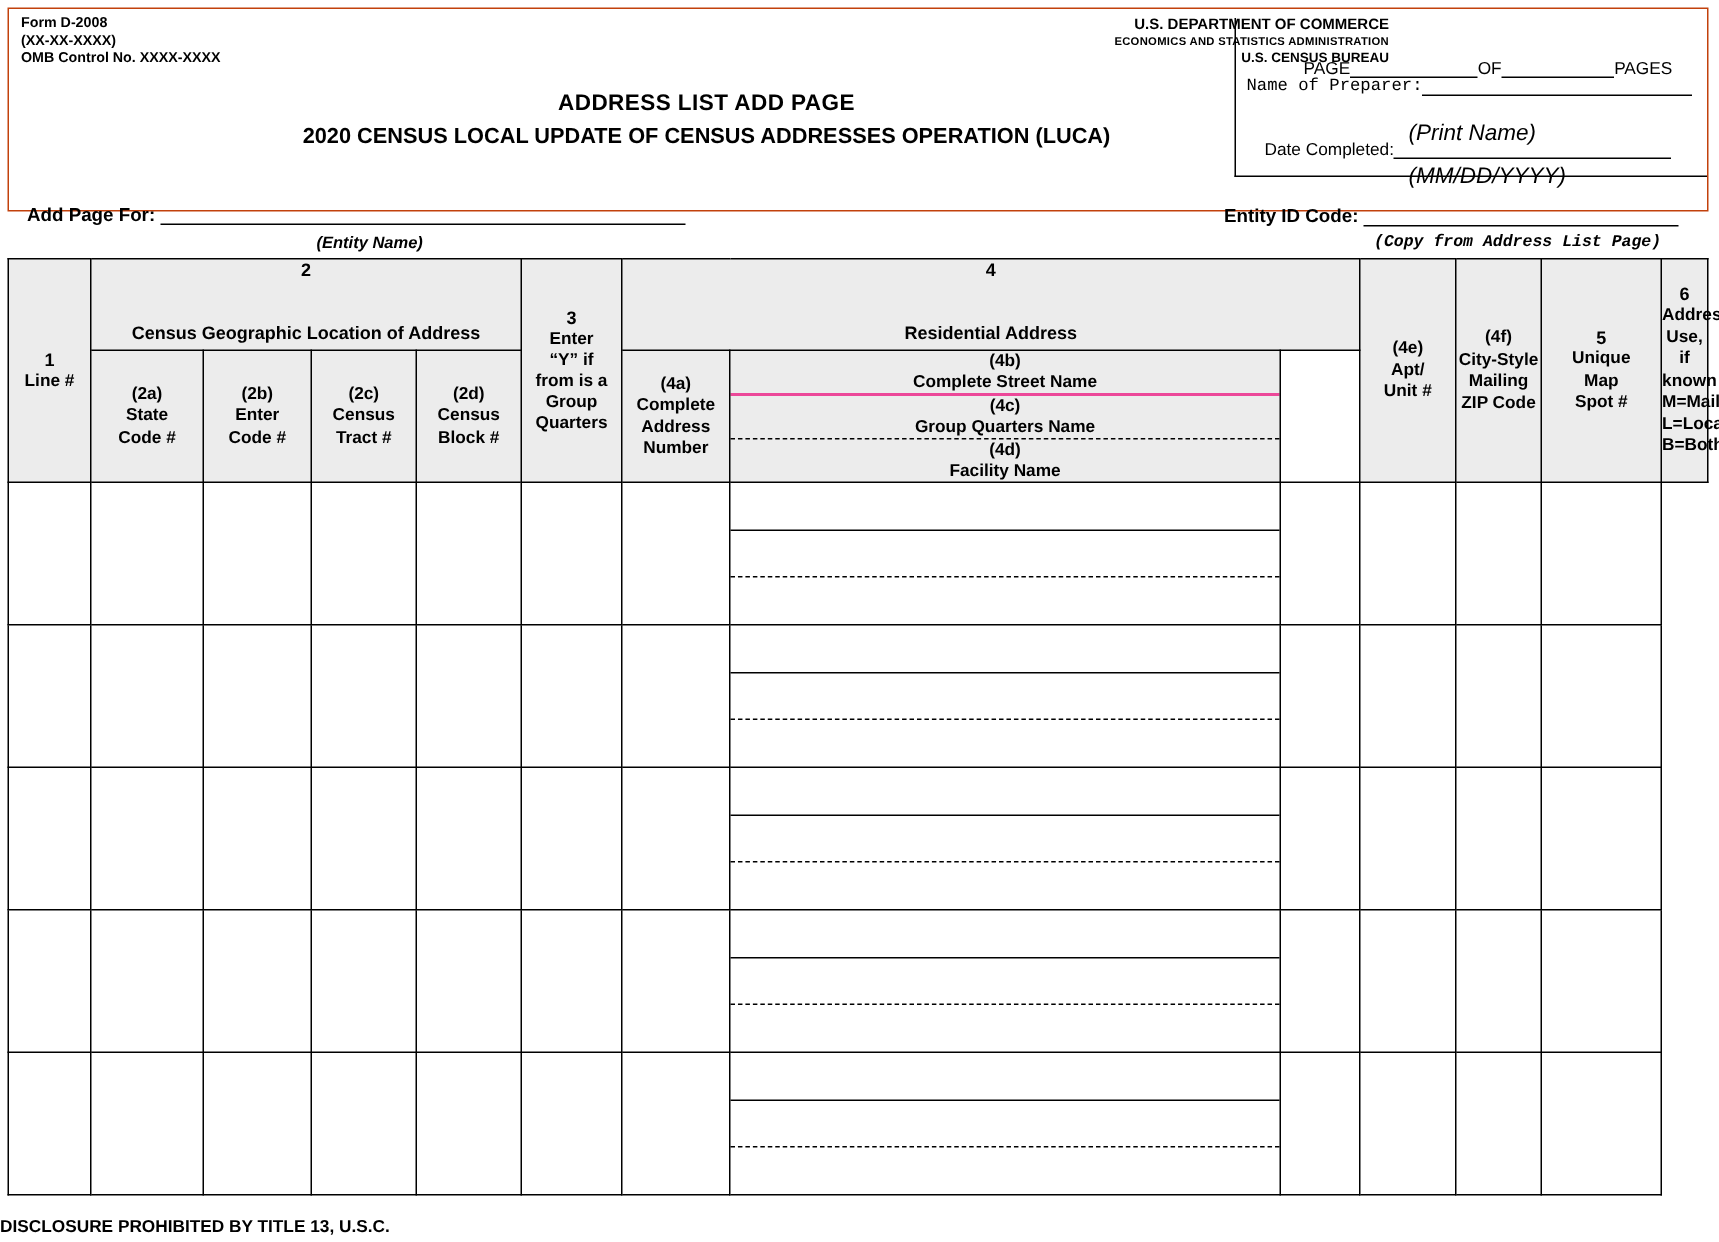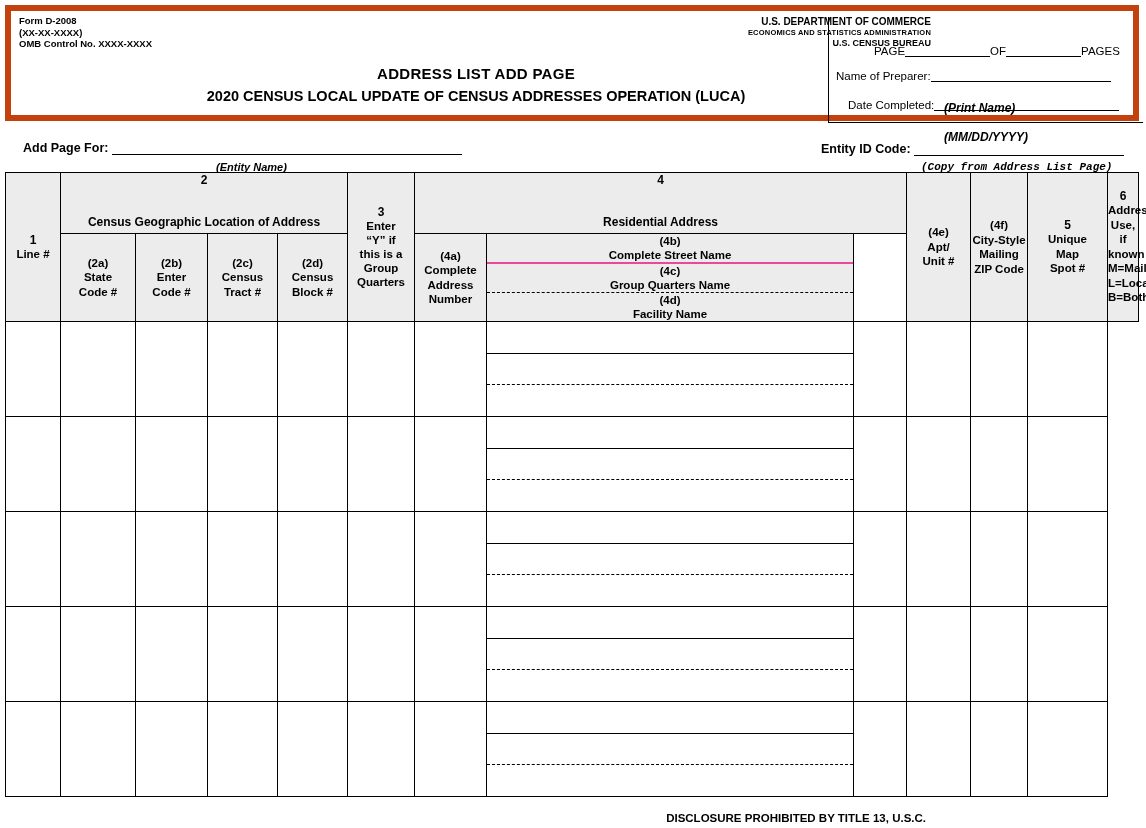--- a/index.html
+++ b/index.html
@@ -20,22 +20,22 @@
     background: #fff;
     overflow: hidden;
   }
 
   
   .header-box {
     position: absolute;
     left: 5px;
     top: 5px;
     width: 1134px;
-    height: 116px;
-    border: 6px solid #c2410c;
+    height: 136px;
+    border: 1px solid #c2410c;
     box-sizing: border-box;
   }
   .form-id {
     position: absolute;
     left: 8px;
     top: 4px;
     font-size: 9.5px;
     font-weight: bold;
     line-height: 11.5px;
   }
@@ -74,28 +74,27 @@
     box-sizing: border-box;
   }
   .prep-row { position: absolute; font-size: 11.5px; white-space: nowrap; }
   .pg-row { left: 45px; top: 26px; }
   .uline {
     display: inline-block;
     border-bottom: 1px solid #000;
     height: 13px;
     vertical-align: bottom;
   }
-  .prep-name { left: 7px; top: 51px; }
+  .prep-name { left: 7px; top: 38px; font-family: Liberation Mono, monospace; }
   .prep-date { left: 7px; top: 80px; padding-left: 12px; }
   .small-ital {
     position: absolute;
-    font-size: 12px;
+    font-size: 15px;
     font-style: italic;
-    font-weight: bold;
-    margin-top: 16px;
+    font-weight: normal;
   }
   .pn-cap { left: 115px; top: 68px; }
   .md-cap { left: 115px; top: 97px; }
 
   
   .addfor {
     position: absolute;
     left: 12px;
     top: 130px;
     font-size: 12.5px;
@@ -172,21 +171,21 @@
     box-sizing: border-box;
   }
   .ln-solid { border-bottom: 1px solid #000; }
   .ln-dash { border-bottom: 1px dashed #000; }
 
   .footer {
     position: absolute;
     left: 0;
     top: 812px;
     width: 926px;
-    text-align: right;
+    text-align: left;
     font-size: 11.5px;
     font-weight: bold;
   }
 </style>
 </head>
 <body>
 
 <div id="page">
 
   <div class="header-box">
@@ -258,21 +257,21 @@
         </td>
         <td colspan="4">
           <div class="hdr-num">2</div>
           <div class="grp-title">Census Geographic Location of Address</div>
         </td>
         <td rowspan="3">
           <div class="hdr-num">3</div>
           <div class="hdr-lbl">
             <div>Enter</div>
             <div>“Y” if</div>
-            <div>this is a</div>
+            <div>from is a</div>
             <div>Group</div>
             <div>Quarters</div>
           </div>
         </td>
         <td colspan="3">
           <div class="hdr-num">4</div>
           <div class="grp-title">Residential Address</div>
         </td>
         <td rowspan="3">
           <div class="hdr-sub">(4e)</div>

